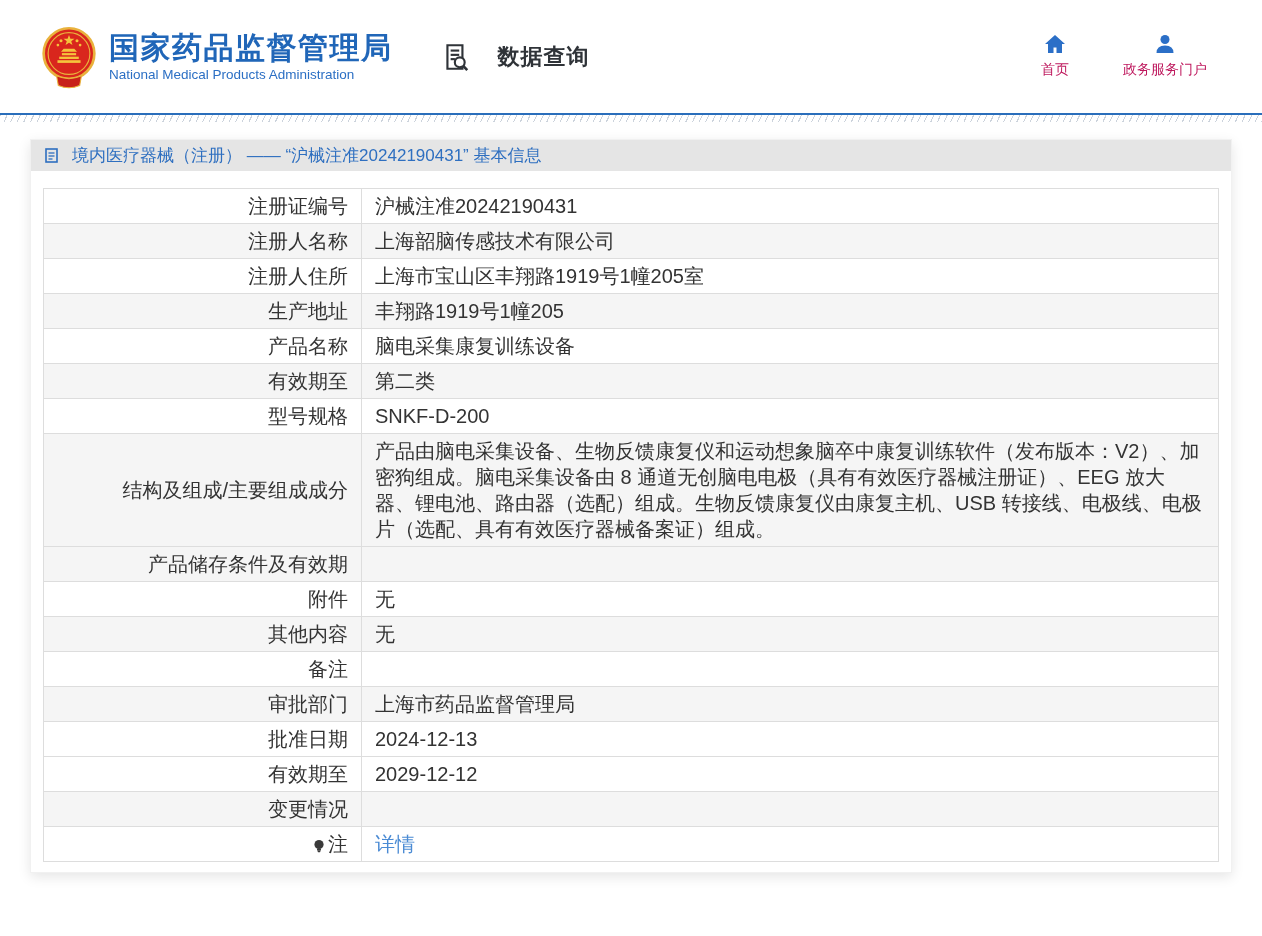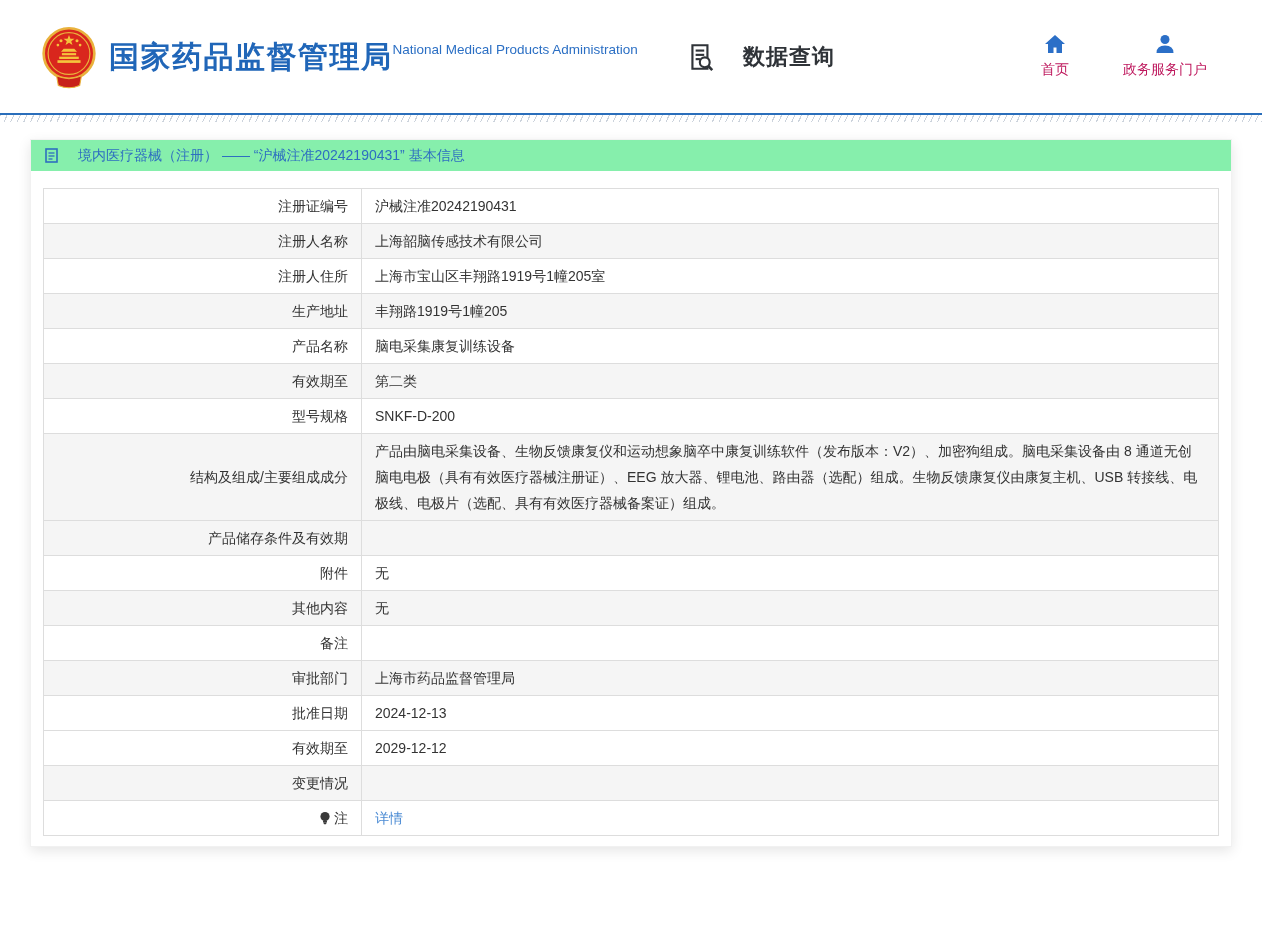--- a/index.html
+++ b/index.html
@@ -13,21 +13,21 @@
   
   .header{
     height:113px;
     display:flex;
     align-items:center;
     padding:0 55px 0 40px;
     box-sizing:border-box;
     background:#fff;
   }
   .logo{width:58px;height:64px;flex:0 0 auto;margin-right:11px;margin-top:2px;}
-  .brand{display:flex;flex-direction:row;justify-content:flex-start;}
+  .brand{display:flex;flex-direction:column;justify-content:flex-start;}
   .brand-cn{
     font-size:30px;font-weight:bold;color:#2066b8;letter-spacing:1.5px;line-height:34px;
   }
   .brand-en{font-size:13.5px;color:#2b6fc4;margin-top:2px;}
   .dataquery{
     display:flex;align-items:center;margin-left:48px;cursor:pointer;gap:20px;
   }
   .dq-text{font-size:22px;color:#2f3338;font-weight:600;margin-left:7px;letter-spacing:1px;}
   .header-nav{margin-left:auto;display:flex;gap:44px;}
   .nav-item{
@@ -43,30 +43,30 @@
   
   .panel{
     width:1202px;
     margin:17px 30px 0 30px;
     background:#fff;
     border:1px solid #f1f1f1;
     box-sizing:border-box;
     box-shadow:0 4px 12px rgba(0,0,0,0.10);
   }
   .panel-titlebar{
-    height:31px;background:#86efac;
+    height:31px;background:#e5e5e5;
     display:flex;align-items:center;
-    padding:0 14px;gap:20px;
-    font-size:14px;color:#2e6fc0;
+    padding:0 14px;gap:14px;
+    font-size:17px;color:#2e6fc0;
   }
   .table-wrap{padding:17px 12px 10px 12px;}
   table.info{width:100%;border-collapse:collapse;border:1px solid #cfcfcf;table-layout:fixed;}
   table.info td{
     border:1px solid #dddddd;
-    font-size:14px;color:#333;
+    font-size:20px;color:#333;
     padding:4px 13px;line-height:26px;
     vertical-align:middle;
     word-break:break-word;
   }
   td.label-cell{width:291px;text-align:right;color:#3d3d3d;}
   tr.white{background:#ffffff;}
   tr.gray{background:#f5f5f5;}
   tr.blue{background:#f3f6fa;}
   .detail-link{color:#4b8bd4;text-decoration:none;cursor:pointer;}
   .bulb{display:inline-block;vertical-align:-2px;margin-right:3px;}

